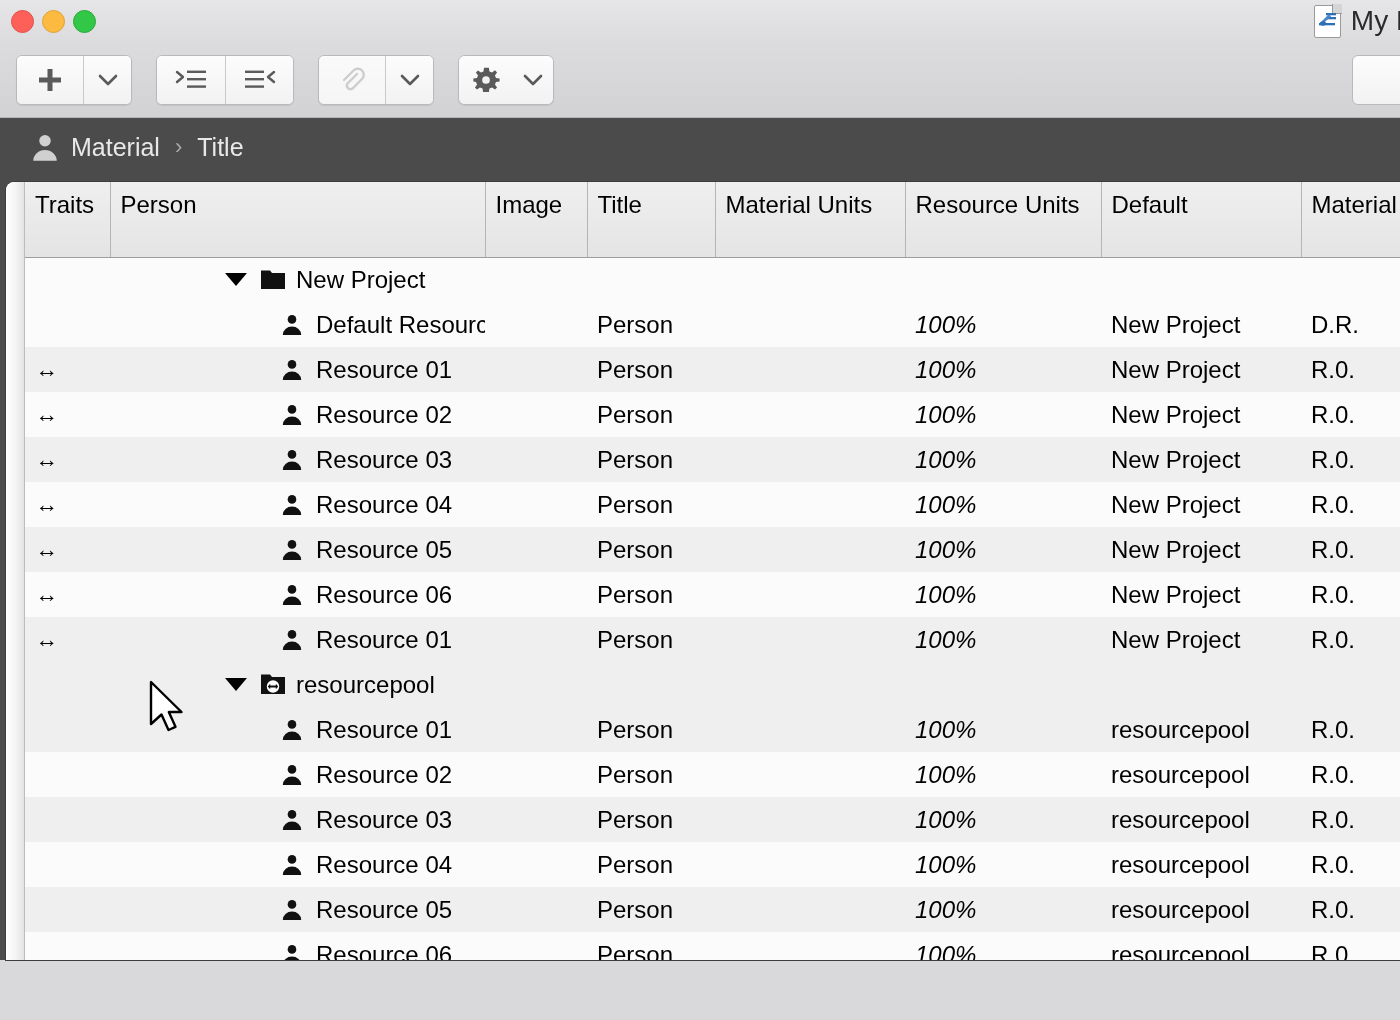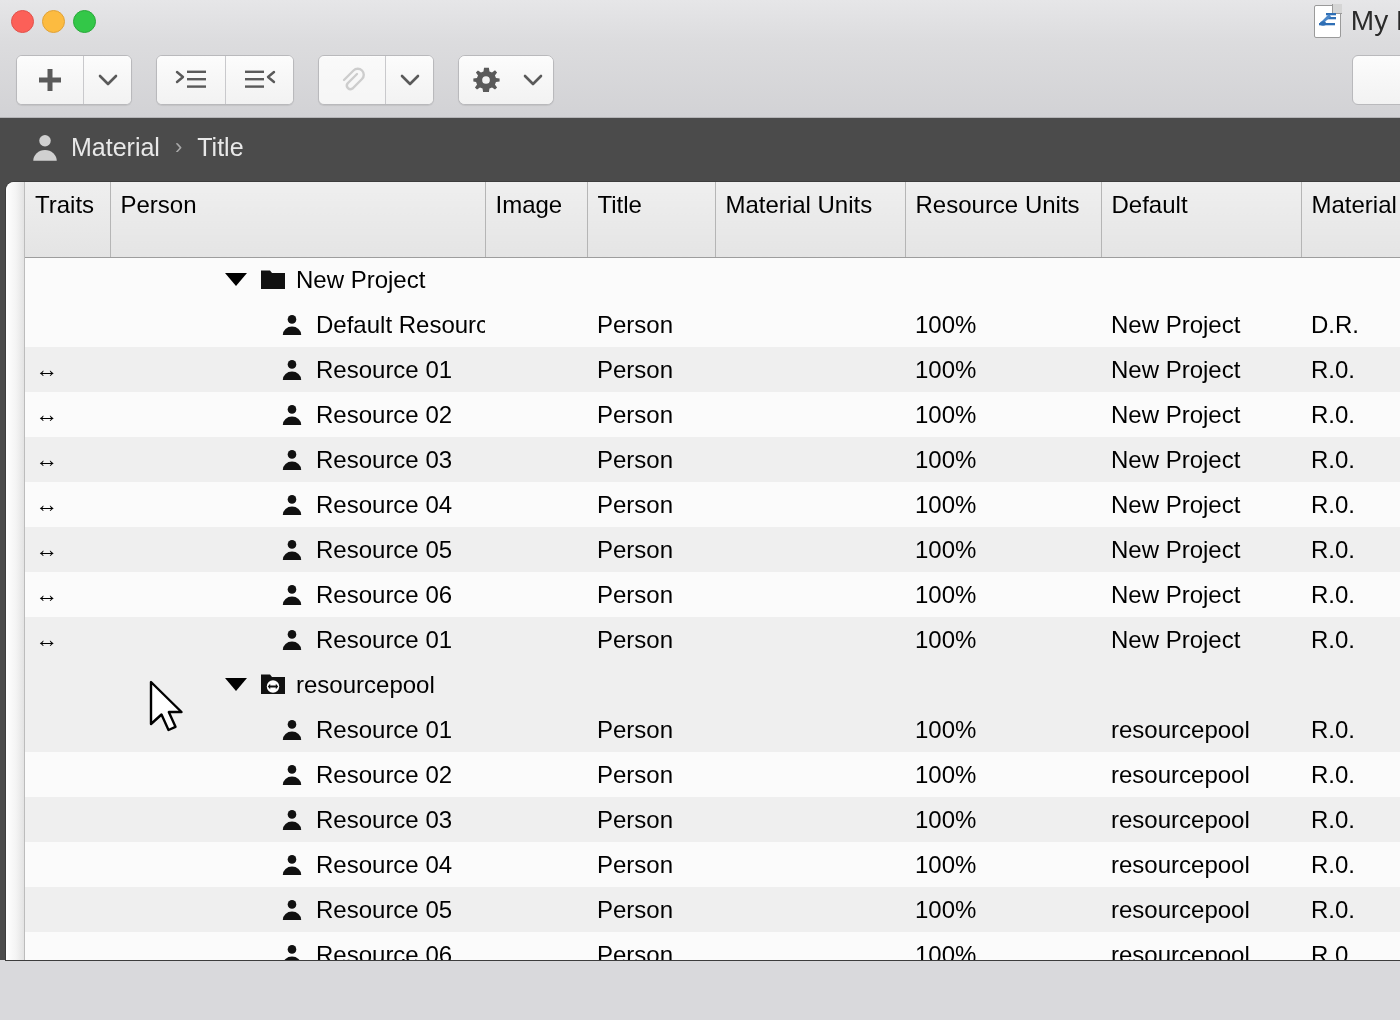--- a/index.html
+++ b/index.html
@@ -226,21 +226,21 @@
     border-top: 13px solid #000;
     margin-right: 13px;
     flex: none;
   }
   .folder-ico { margin-right: 10px; flex: none; display: block; }
   .person-ico { margin-right: 12px; flex: none; display: block; }
   .node-label { font-size: 24px; }
 
   .val { font-size: 24px; }
   .pad-type   { padding-left: 8px; }
-  .pad-aunits { padding-left: 18px; }
+  .pad-aunits { padding-left: 18px; font-style: italic; }
   .pad-proj   { padding-left: 8px; }
   .pad-init   { padding-left: 10px; }
 
   
   .cursor {
     position: absolute;
     left: 148px;
     top: 686px;
     pointer-events: none;
     z-index: 50;

